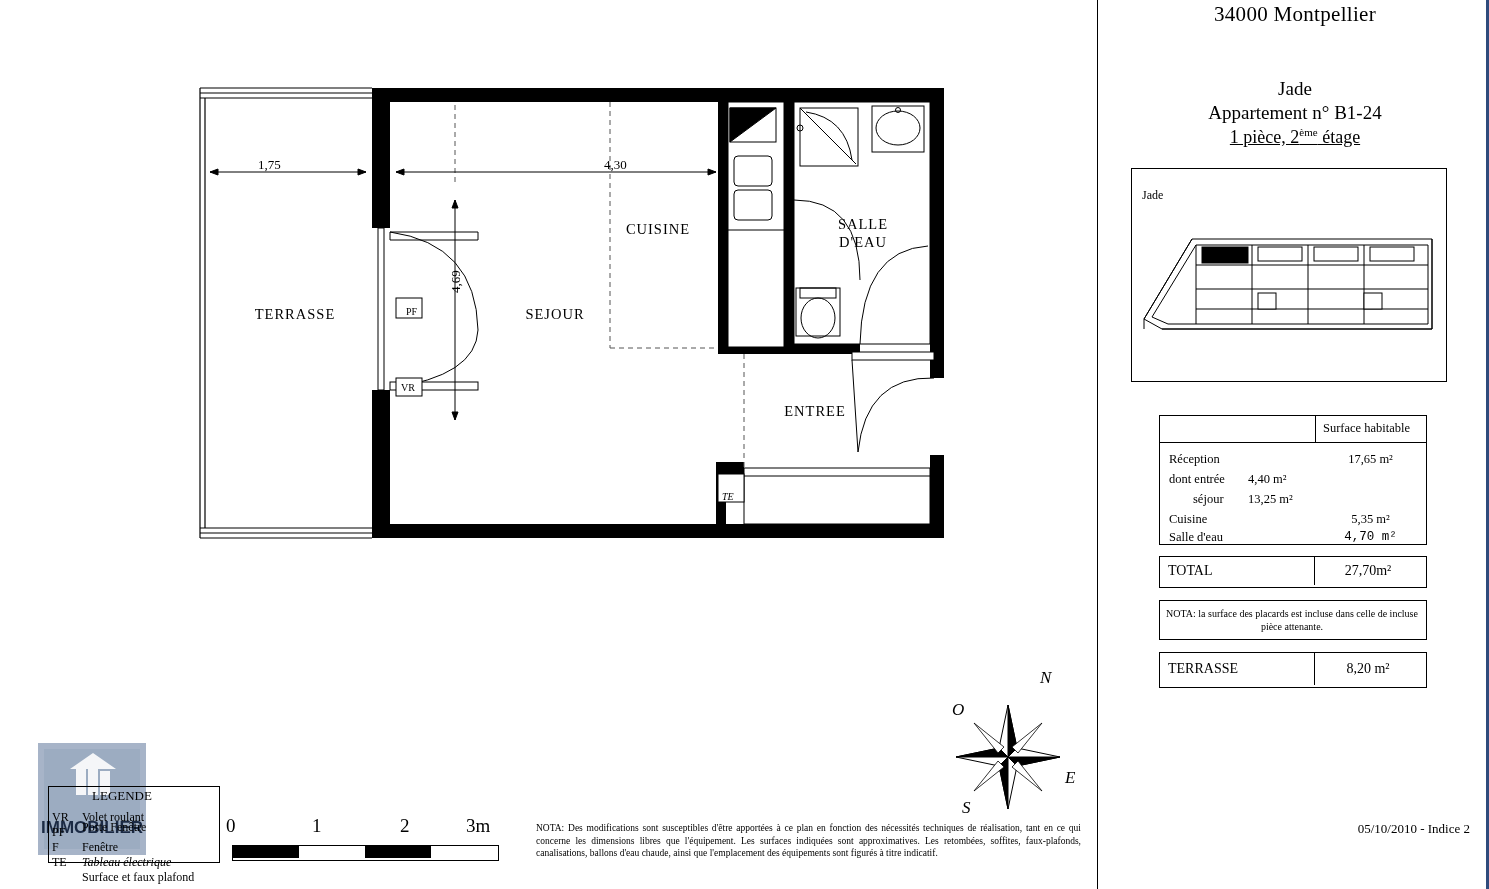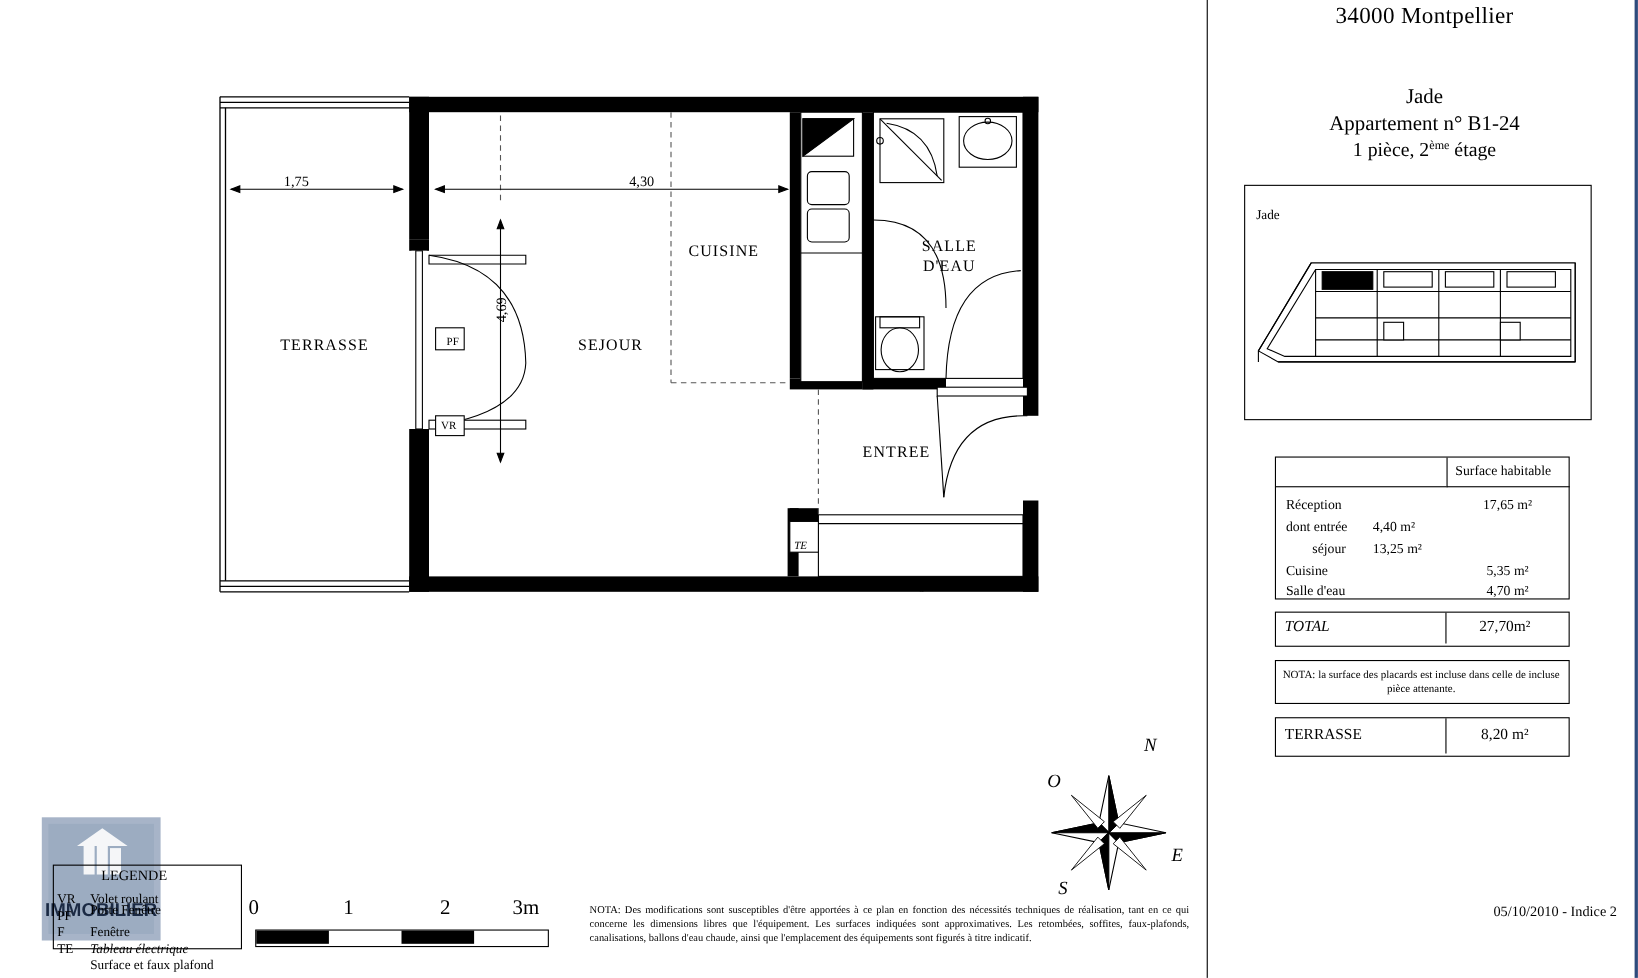--- a/index.html
+++ b/index.html
@@ -14,34 +14,34 @@
   .abs{position:absolute;}
 
   
   #divider{left:1097px;top:0;width:1px;height:889px;background:#000;}
   #edge-right{left:1486px;top:0;width:3px;height:889px;background:#2f4b7c;}
 
   
   #city{left:1110px;top:2px;width:370px;text-align:center;font-size:21px;letter-spacing:.3px;}
   #prog{left:1110px;top:78px;width:370px;text-align:center;font-size:19px;}
   #apt{left:1110px;top:102px;width:370px;text-align:center;font-size:19px;}
-  #floor{left:1110px;top:126px;width:370px;text-align:center;font-size:18px;}
+  #floor{left:1110px;top:126px;width:370px;text-align:center;font-size:18px;text-decoration:underline;}
   #floor sup{font-size:11px;}
 
   
   #keyplan{left:1131px;top:168px;width:314px;height:212px;border:1px solid #000;background:#fff;}
   #keyplan-label{left:1142px;top:188px;font-size:12px;}
 
   
   #surf-table{left:1159px;top:415px;width:266px;height:128px;border:1px solid #000;}
   #surf-table .hdr-cell{position:absolute;left:155px;top:0;width:111px;height:26px;border-left:1px solid #000;border-bottom:1px solid #000;}
   #surf-table .hdr-left{position:absolute;left:0;top:0;width:155px;height:26px;border-bottom:1px solid #000;}
   .st-txt{position:absolute;font-size:12.5px;}
   #total-box{left:1159px;top:556px;width:266px;height:30px;border:1px solid #000;}
-  #total-lbl{left:1168px;top:563px;font-size:14px;font-style:italic;}
+  #total-lbl{left:1168px;top:563px;font-size:14px;}
   #total-val{left:1313px;top:563px;width:110px;text-align:center;font-size:14px;}
   #total-sep{position:absolute;left:154px;top:0;width:1px;height:28px;background:#000;}
   #nota-box{left:1159px;top:600px;width:266px;height:38px;border:1px solid #000;}
   #nota-txt{left:1166px;top:607px;width:252px;text-align:center;font-size:10px;line-height:13px;}
   #terr-box{left:1159px;top:652px;width:266px;height:34px;border:1px solid #000;}
   #terr-lbl{left:1168px;top:661px;font-size:14px;}
   #terr-val{left:1313px;top:661px;width:110px;text-align:center;font-size:14px;}
   #terr-sep{position:absolute;left:154px;top:0;width:1px;height:32px;background:#000;}
 
   #date-idx{left:1110px;top:821px;width:360px;text-align:right;font-size:13px;}
@@ -122,21 +122,21 @@
   <div class="st-txt" style="left:9px;top:56px;">dont entrée</div>
   <div class="st-txt" style="left:88px;top:56px;">4,40 m²</div>
 
   <div class="st-txt" style="left:33px;top:76px;">séjour</div>
   <div class="st-txt" style="left:88px;top:76px;">13,25 m²</div>
 
   <div class="st-txt" style="left:9px;top:96px;">Cuisine</div>
   <div class="st-txt" style="left:155px;top:96px;width:111px;text-align:center;">5,35 m²</div>
 
   <div class="st-txt" style="left:9px;top:114px;">Salle d'eau</div>
-  <div class="st-txt" style="left:155px;top:114px;width:111px;text-align:center;">4,70 m²</div>
+  <div class="st-txt" style="left:155px;top:114px;width:111px;text-align:center;font-family:Liberation Mono, monospace;">4,70 m²</div>
 </div>
 
 <div class="abs" id="total-box">
     <div id="total-sep"></div>
   </div>
 <div class="abs" id="total-lbl">TOTAL</div>
 <div class="abs" id="total-val">27,70m²</div>
 
 <div class="abs" id="nota-box"></div>
 <div class="abs" id="nota-txt">NOTA: la surface des placards est incluse dans celle de incluse pièce attenante.</div>
@@ -267,21 +267,21 @@
 <div class="abs room-label" style="left:578px;top:221px;width:160px;">CUISINE</div>
 <div class="abs room-label" style="left:800px;top:216px;width:126px;">SALLE</div>
 <div class="abs room-label" style="left:800px;top:234px;width:126px;">D'EAU</div>
 <div class="abs room-label" style="left:740px;top:403px;width:150px;">ENTREE</div>
 <div class="abs tinytxt" style="left:828px;top:489px;font-size:11px;margin-top:37px;">Rgt</div>
 <div class="abs tinytxt" style="left:722px;top:491px;font-size:10px;font-style:italic;">TE</div>
 <div class="abs tinytxt" style="left:406px;top:306px;font-size:10px;">PF</div>
 <div class="abs tinytxt" style="left:401px;top:382px;font-size:10px;">VR</div>
 
 <div class="abs dim-txt" style="left:258px;top:157px;">1,75</div>
-<div class="abs dim-txt" style="left:572px;top:157px;">4,30</div>
+<div class="abs dim-txt" style="left:604px;top:157px;">4,30</div>
 <div class="abs dim-txt" style="left:448px;top:293px;transform:rotate(-90deg);transform-origin:left top;">4,69</div>
 
 <div class="abs" id="logo">
   <svg width="125" height="128" viewBox="0 0 125 128">
     <rect x="8" y="8" width="108" height="112" fill="#8a9bb5" opacity="0.75"></rect>
     <rect x="14" y="14" width="96" height="100" fill="#9aaabf" opacity="0.8"></rect>
     <g fill="#fff" opacity="0.9">
       <rect x="46" y="32" width="10" height="28"></rect>
       <rect x="58" y="26" width="10" height="34"></rect>
       <rect x="70" y="36" width="10" height="24"></rect>

